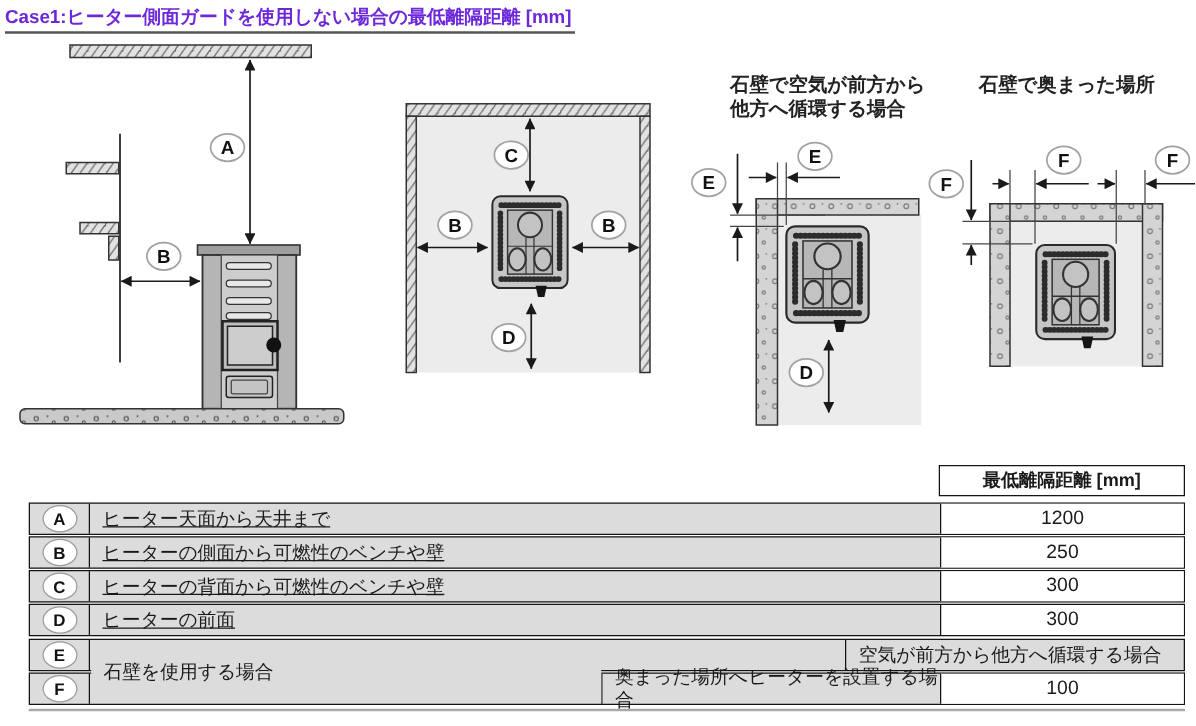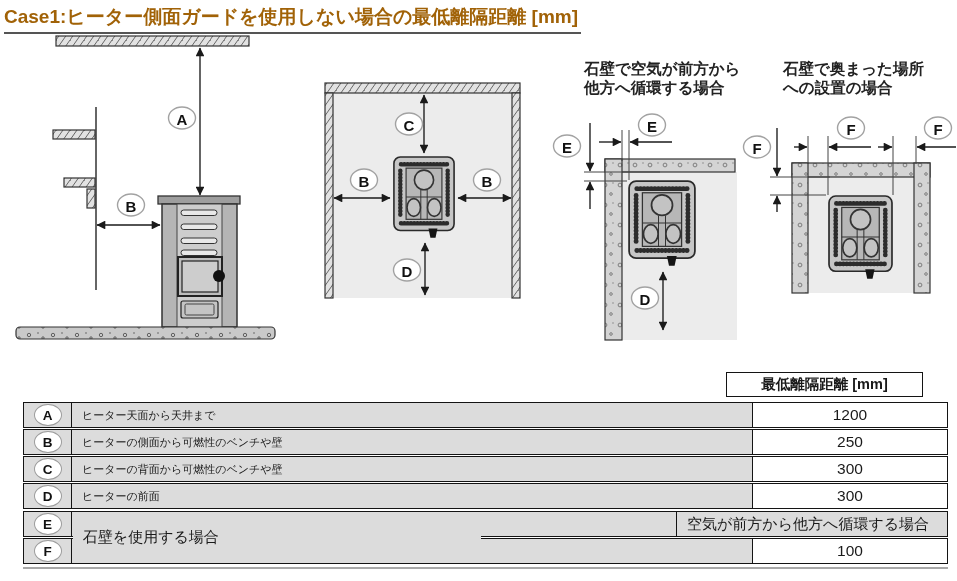--- a/index.html
+++ b/index.html
@@ -3,47 +3,47 @@
 <meta charset="utf-8">
 <style>
   html,body{margin:0;padding:0;background:#fff;}
   #canvas{
     position:relative;width:957px;height:581px;background:#fff;overflow:hidden;
     font-family:"Liberation Sans","DejaVu Sans",sans-serif;color:#1a1a1a;
   }
   .abs{position:absolute;}
   
   #title{
-    left:4px;top:4px;font-size:19px;font-weight:bold;color:#a16207;
+    left:4px;top:4px;font-size:15px;font-weight:bold;color:#6d28d9;
     border-bottom:2.2px solid #555;padding:0 3px 2px 0;white-space:nowrap;
   }
   
   .caption{font-size:15.5px;font-weight:600;line-height:19px;color:#222;white-space:nowrap;}
   #caption-airflow{left:584px;top:59px;}
   #caption-recessed{left:783px;top:59px;}
   
   svg text{font-family:"Liberation Sans","DejaVu Sans",sans-serif;}
   .mcirc{fill:#ffffff;stroke:#a2a2a2;stroke-width:1.4;}
   .mlabel{font-size:15px;font-weight:bold;fill:#111;text-anchor:middle;dominant-baseline:central;}
   .dim{stroke:#1a1a1a;stroke-width:1.35;fill:none;}
   .thin{stroke:#444;stroke-width:1;fill:none;}
   .outl{stroke:#333;stroke-width:1.2;}
   
   .theader{
-    left:726px;top:372px;width:197px;height:25px;background:#fff;
+    left:751px;top:372px;width:197px;height:25px;background:#fff;
     border:1.6px solid #141414;box-sizing:border-box;display:flex;
     align-items:center;justify-content:center;font-size:14.5px;font-weight:600;
   }
   .trow{
     left:23px;width:925px;height:26px;background:#dcdcdc;
     border:1.6px solid #141414;box-sizing:border-box;display:flex;align-items:stretch;
   }
   .tlabel{width:48px;border-right:1.6px solid #141414;box-sizing:border-box;
     display:flex;align-items:center;justify-content:center;}
-  .tdesc{flex:1;display:flex;align-items:center;padding-left:10px;font-size:11px;box-sizing:border-box;}
+  .tdesc{flex:1;display:flex;align-items:center;padding-left:10px;font-size:15px;box-sizing:border-box;text-decoration:underline;}
   .tsub{width:271px;border-left:1.6px solid #141414;display:flex;align-items:center;
     padding-left:10px;font-size:15px;box-sizing:border-box;}
   .tval{width:195px;border-left:1.6px solid #141414;background:#fff;display:flex;
     align-items:center;justify-content:center;font-size:15.5px;box-sizing:border-box;}
   .circ{
     width:26px;height:20px;border:1.5px solid #9c9c9c;border-radius:50%;
     background:#fff;display:flex;align-items:center;justify-content:center;
     font-size:13.5px;font-weight:bold;color:#111;
   }
   #merged-ef{
@@ -202,21 +202,20 @@
         <text class="mlabel" x="938" y="129">F</text>
     </g>
   </svg>
 
   <div id="caption-airflow" class="abs caption">
     <div>石壁で空気が前方から</div>
     <div>他方へ循環する場合</div>
   </div>
   <div id="caption-recessed" class="abs caption">
     <div>石壁で奥まった場所</div>
-    <div>への設置の場合</div>
   </div>
 
   <div class="abs theader">最低離隔距離 [mm]</div>
 
   <div class="abs trow" style="top:402px;">
     <div class="tlabel">
         <span class="circ">A</span>
       </div>
     <div class="tdesc">ヒーター天面から天井まで</div>
     <div class="tval">1200</div>
@@ -247,19 +246,20 @@
         <span class="circ">E</span>
       </div>
     <div class="tdesc"></div>
     <div class="tsub">空気が前方から他方へ循環する場合</div>
   </div>
   <div class="abs trow" style="top:538px;">
     <div class="tlabel">
         <span class="circ">F</span>
       </div>
     <div class="tdesc"></div>
+    <div class="tsub">奥まった場所へヒーターを設置する場合</div>
     <div class="tval">100</div>
   </div>
 
   <div id="merged-ef" class="abs">石壁を使用する場合</div>
   <div id="table-shadow" class="abs"></div>
 
 </div>
 
 </body></html>

